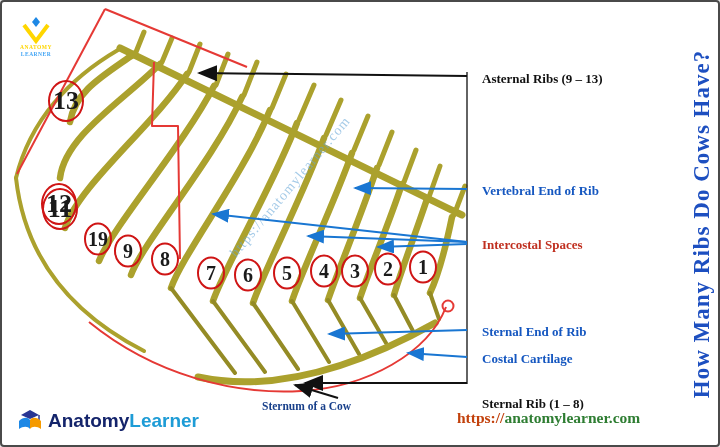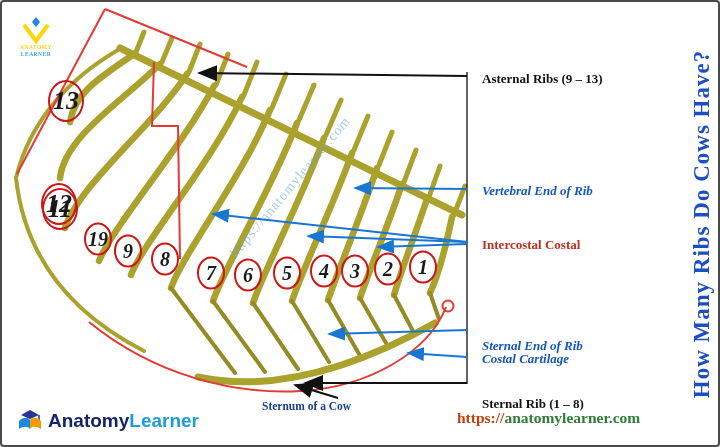--- a/index.html
+++ b/index.html
@@ -23,33 +23,32 @@
     transform:translateY(-50%) rotate(180deg);
     writing-mode:vertical-rl;
     font-size:23px;font-weight:bold;color:#1d4fc0;letter-spacing:1px;
     white-space:nowrap;
   }
   .lbl{
     position:absolute;left:480px;font-size:13px;font-weight:bold;
     white-space:nowrap;
   }
   .lbl-black{color:#111111;}
-  .lbl-blue{color:#1557c0;font-style:italic;}
+  .lbl-blue{color:#1557c0;}
   .lbl-red{color:#c03020;}
   .sternum-lbl{
     position:absolute;left:260px;top:398px;
     font-size:11.5px;font-weight:bold;color:#173f8a;white-space:nowrap;
   }
   .rib-circle{
     position:absolute;transform:translate(-50%,-50%);
     width:28px;height:33px;border:2.5px solid #cf1515;border-radius:50%;
     display:flex;align-items:center;justify-content:center;
     font-size:20px;font-weight:bold;color:#1a1a1a;background:transparent;
     box-sizing:border-box;
-    font-style:italic;
   }
   .rib-circle.big{width:36px;height:42px;font-size:26px;}
   .footer-url{
     position:absolute;left:455px;top:407px;
     font-size:15.5px;font-weight:bold;white-space:nowrap;cursor:pointer;
   }
   .footer-url .pfx{color:#c2410c;}
   .footer-url .dom{color:#2e7d32;}
   .brand{
     position:absolute;left:15px;top:406px;display:flex;align-items:center;
@@ -139,22 +138,22 @@
       <path d="M10,9 L22,25 L34,9" stroke="#ffd600" stroke-width="4" fill="none"></path>
       <text x="22" y="33" text-anchor="middle" font-size="5.5" font-weight="bold" fill="#ffd600" letter-spacing="0.5">ANATOMY</text>
       <text x="22" y="40" text-anchor="middle" font-size="5.5" font-weight="bold" fill="#42a5f5" letter-spacing="0.5">LEARNER</text>
     </svg>
   </div>
 
   <div class="vtext">How Many Ribs Do Cows Have?</div>
 
   <div class="lbl lbl-black" style="top:69px">Asternal Ribs (9 – 13)</div>
   <div class="lbl lbl-blue" style="top:181px">Vertebral End of Rib</div>
-  <div class="lbl lbl-red" style="top:235px">Intercostal Costal</div>
-  <div class="lbl lbl-blue" style="top:336px">Sternal End of Rib</div>
+  <div class="lbl lbl-red" style="top:235px">Intercostal Spaces</div>
+  <div class="lbl lbl-blue" style="top:322px">Sternal End of Rib</div>
   <div class="lbl lbl-blue" style="top:349px">Costal Cartilage</div>
   <div class="lbl lbl-black" style="top:394px">Sternal Rib (1 – 8)</div>
   <div class="sternum-lbl">Sternum of a Cow</div>
 
   <div>
       <div class="rib-circle big" style="left: 64px; top: 99px;">13</div>
       <div class="rib-circle big" style="left: 57px; top: 154px; margin-top: 48px;">12</div>
       <div class="rib-circle big" style="left: 58px; top: 207px;">11</div>
       <div class="rib-circle" style="left: 96px; top: 237px;">19</div>
       <div class="rib-circle" style="left: 126px; top: 249px;">9</div>

